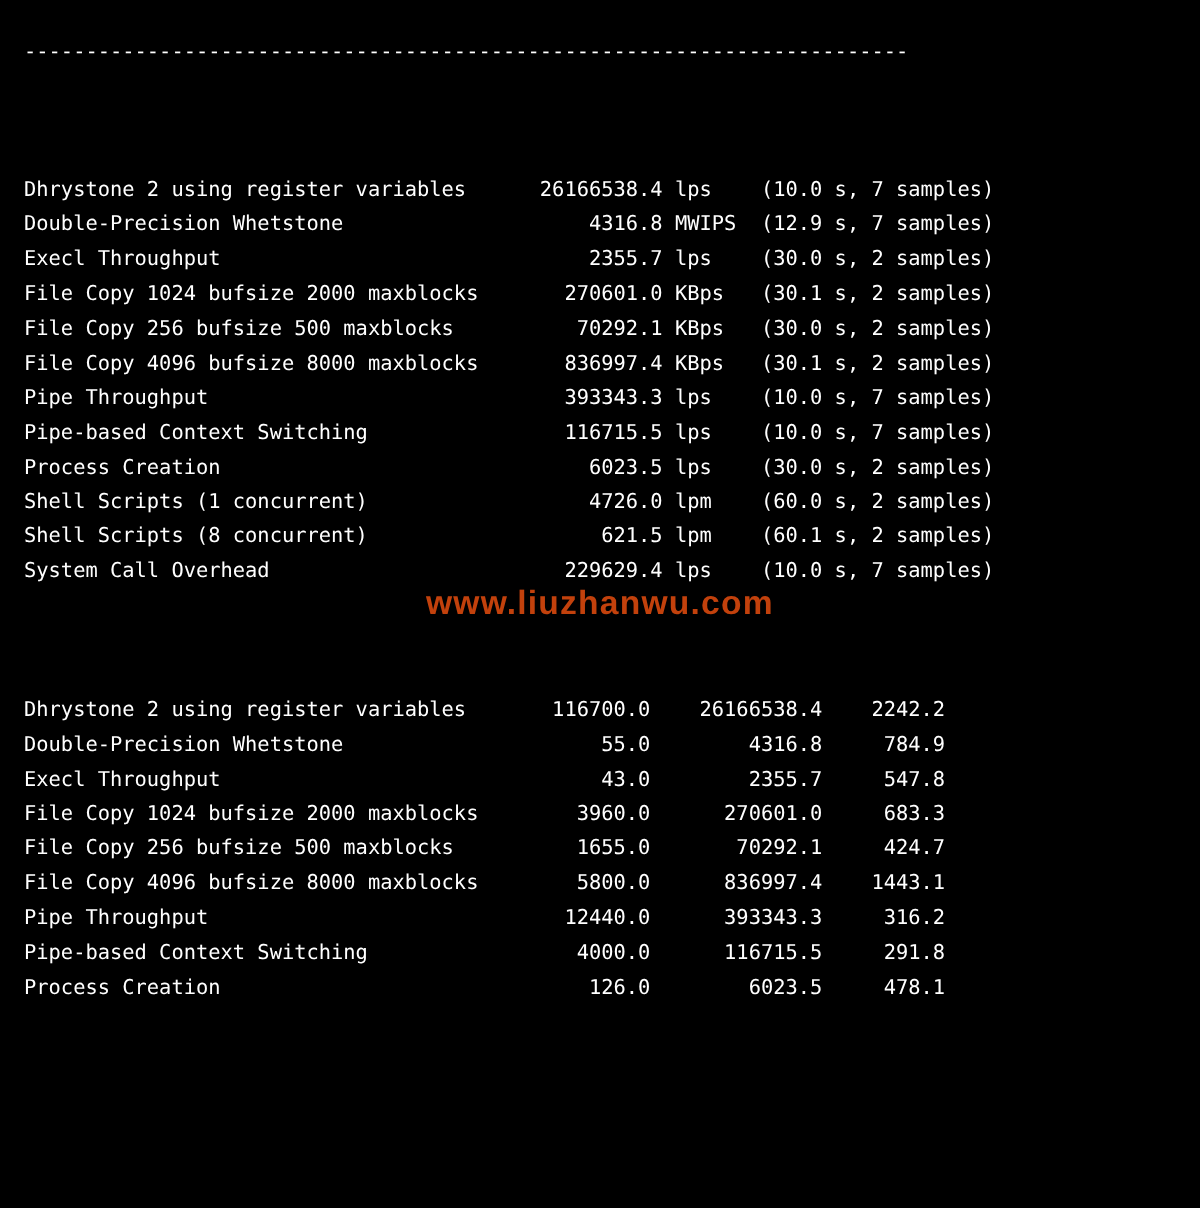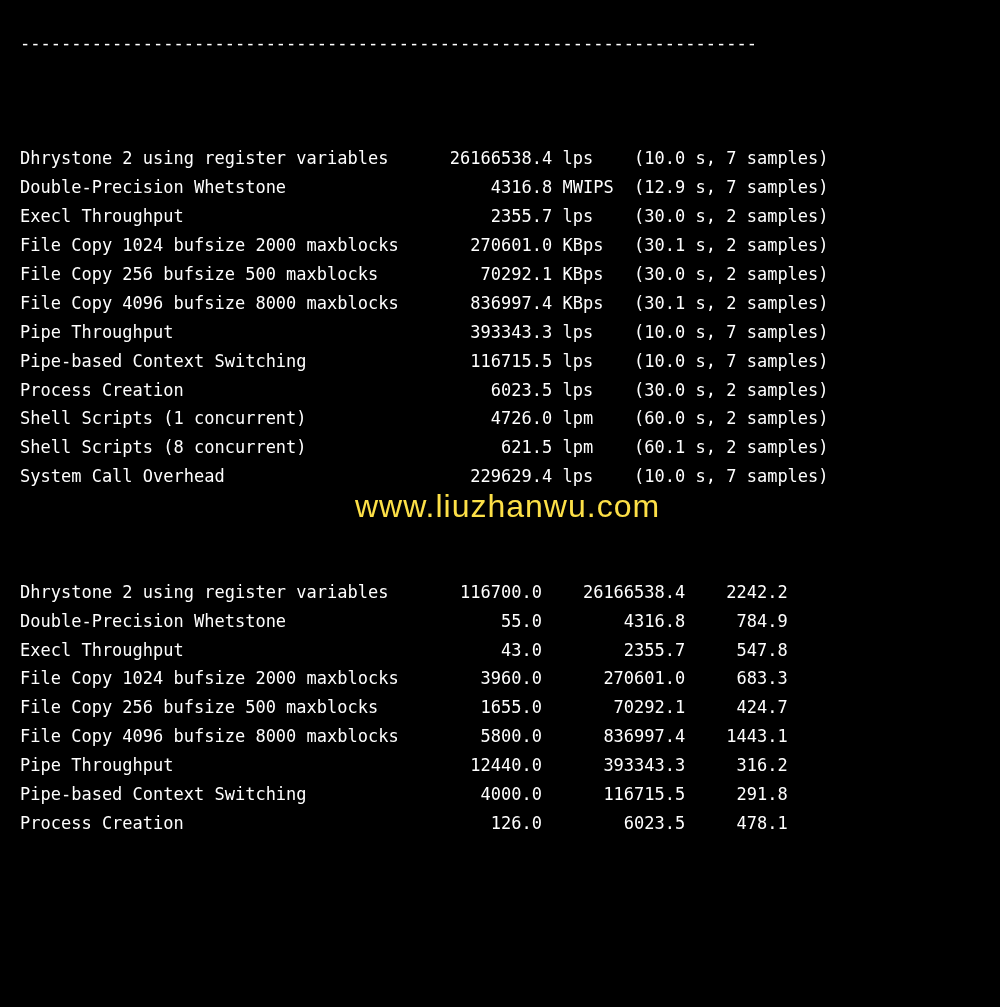--- a/index.html
+++ b/index.html
@@ -16,24 +16,24 @@
     padding: 0 20px 10px 20px;
     box-sizing: border-box;
     white-space: pre;
     overflow: hidden;
   }
   .line { display: block; }
   .watermark {
     position: absolute;
     left: 355px;
     top: 479px;
-    color: #fde047;
+    color: #c2410c;
     font-family: Arial, sans-serif;
-    font-size: 32px;
-    font-weight: normal;
+    font-size: 28px;
+    font-weight: bold;
     letter-spacing: 1px;
     pointer-events: none;
   }
 </style>
 </head>
 <body>
 
 <div class="terminal">
 <span class="line">------------------------------------------------------------------------</span>
 <span class="line"> </span>

